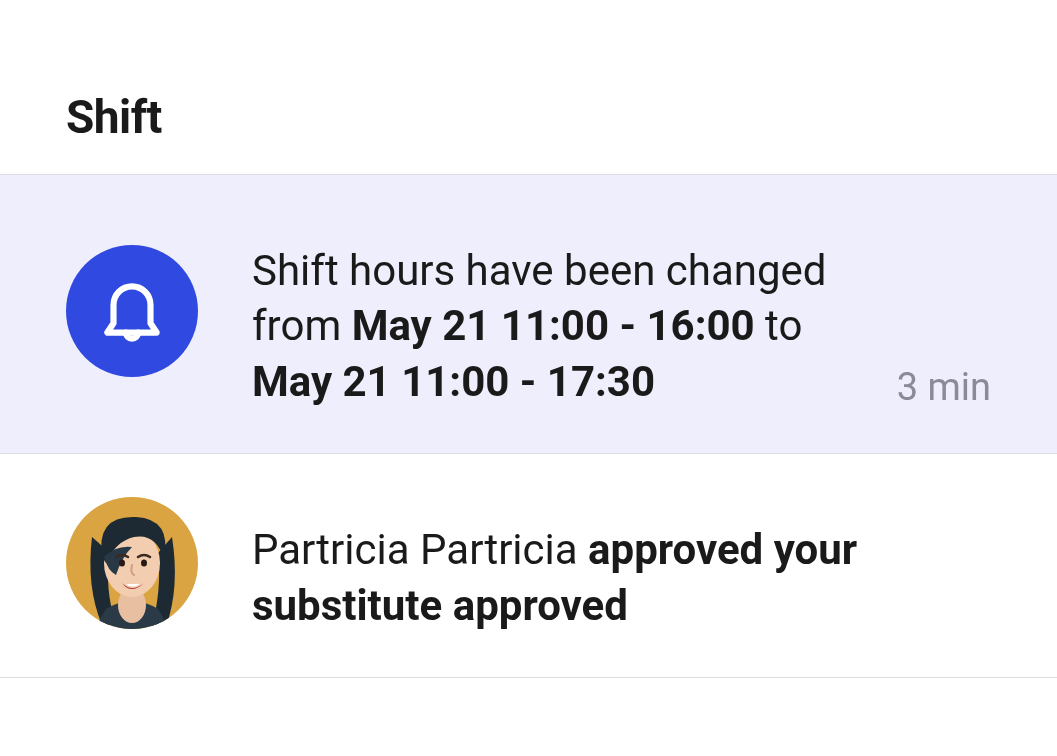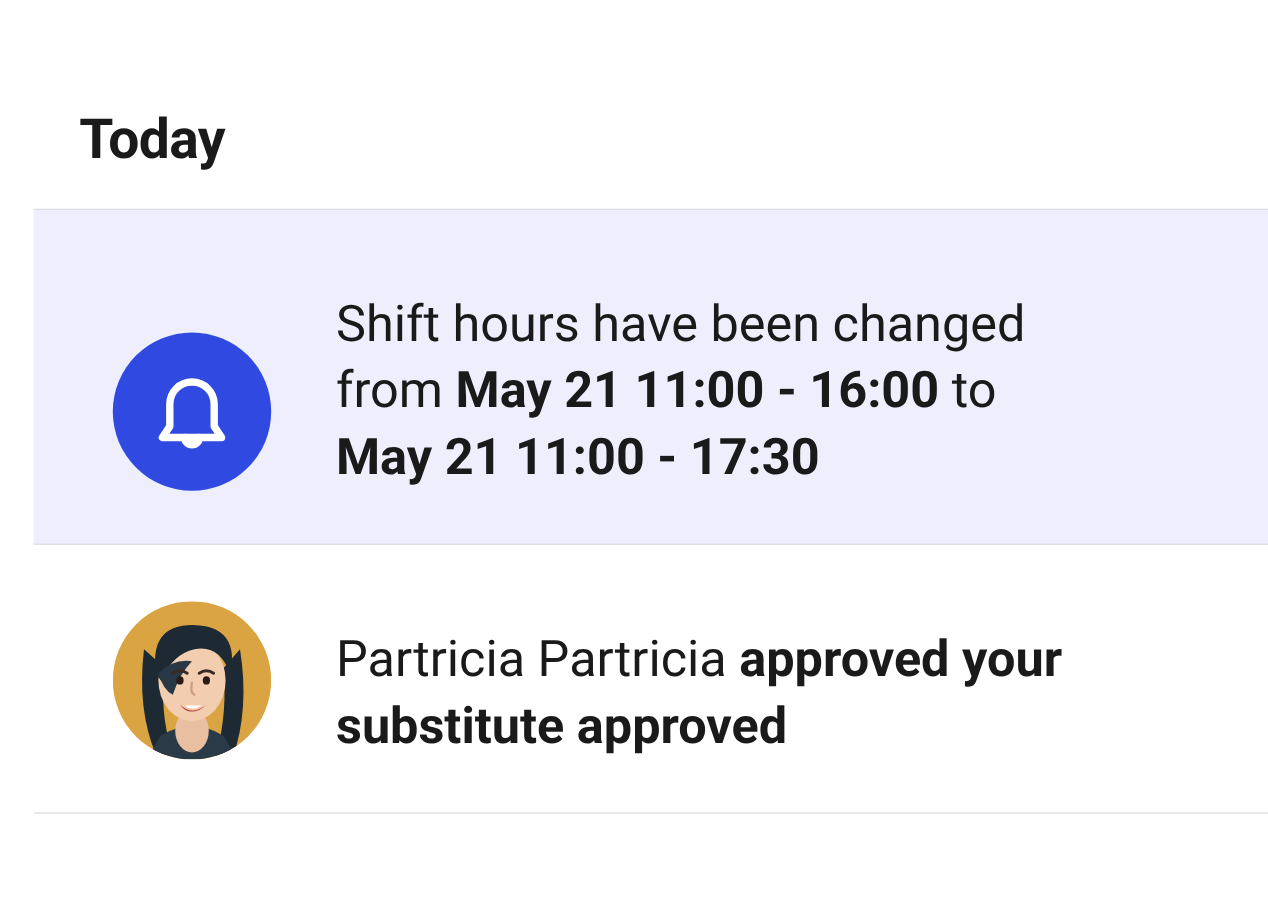--- a/index.html
+++ b/index.html
@@ -29,27 +29,26 @@
     font-weight: 700;
     color: #1a1a1a;
     letter-spacing: -0.5px;
   }
   .notification-list {
     display: flex;
     flex-direction: column;
   }
   .notification-item {
     display: flex;
-    align-items: flex-end;
+    align-items: center;
     padding: 68px 54px 44px 66px;
     border-top: 1px solid #dcdce3;
     border-bottom: 1px solid #dcdce3;
     position: relative;
     gap: 54px;
-    margin-left: 28px;
   }
   .notification-item + .notification-item {
     border-top: none;
   }
   .notification-item.highlighted {
     background: #eeeefc;
   }
   .notif-icon-wrap {
     flex: 0 0 auto;
     width: 132px;
@@ -100,37 +99,38 @@
     color: #8a8a99;
     font-weight: 400;
   }
 </style>
 </head>
 <body>
 
 <div class="container">
 
   <div class="section-header">
-    <h1 class="section-title">Today</h1>
+    <h1 class="section-title">Shift</h1>
   </div>
 
   <div class="notification-list">
 
     <div class="notification-item highlighted">
       <div class="notif-icon-wrap bell">
         <svg class="bell-svg" viewBox="0 0 24 24" fill="none" stroke="#ffffff" stroke-width="2" stroke-linecap="round" stroke-linejoin="round">
           <path d="M18 16 L18 10 a6 6 0 0 0 -12 0 L6 16 L4 19 L20 19 Z"></path>
           <path d="M10 19 a2 2 0 0 0 4 0"></path>
         </svg>
       </div>
       <div class="notif-body">
         <div class="notif-message">
           <span>Shift hours have been changed from </span><span class="bold">May 21 11:00 - 16:00</span><span> to </span><span class="bold">May 21 11:00 - 17:30</span>
         </div>
       </div>
+      <div class="notif-time">3 min</div>
     </div>
 
     <div class="notification-item">
       <div class="notif-icon-wrap avatar">
         <svg class="avatar-svg" viewBox="0 0 132 132" preserveAspectRatio="xMidYMid slice">
           <rect width="132" height="132" fill="#d9a441"></rect>
 
           <path d="M26 40 Q20 90 36 128 L50 128 Q38 90 44 56 Z" fill="#1e2a33"></path>
           <path d="M106 40 Q114 90 100 130 L86 130 Q96 90 92 56 Z" fill="#1e2a33"></path>
 

